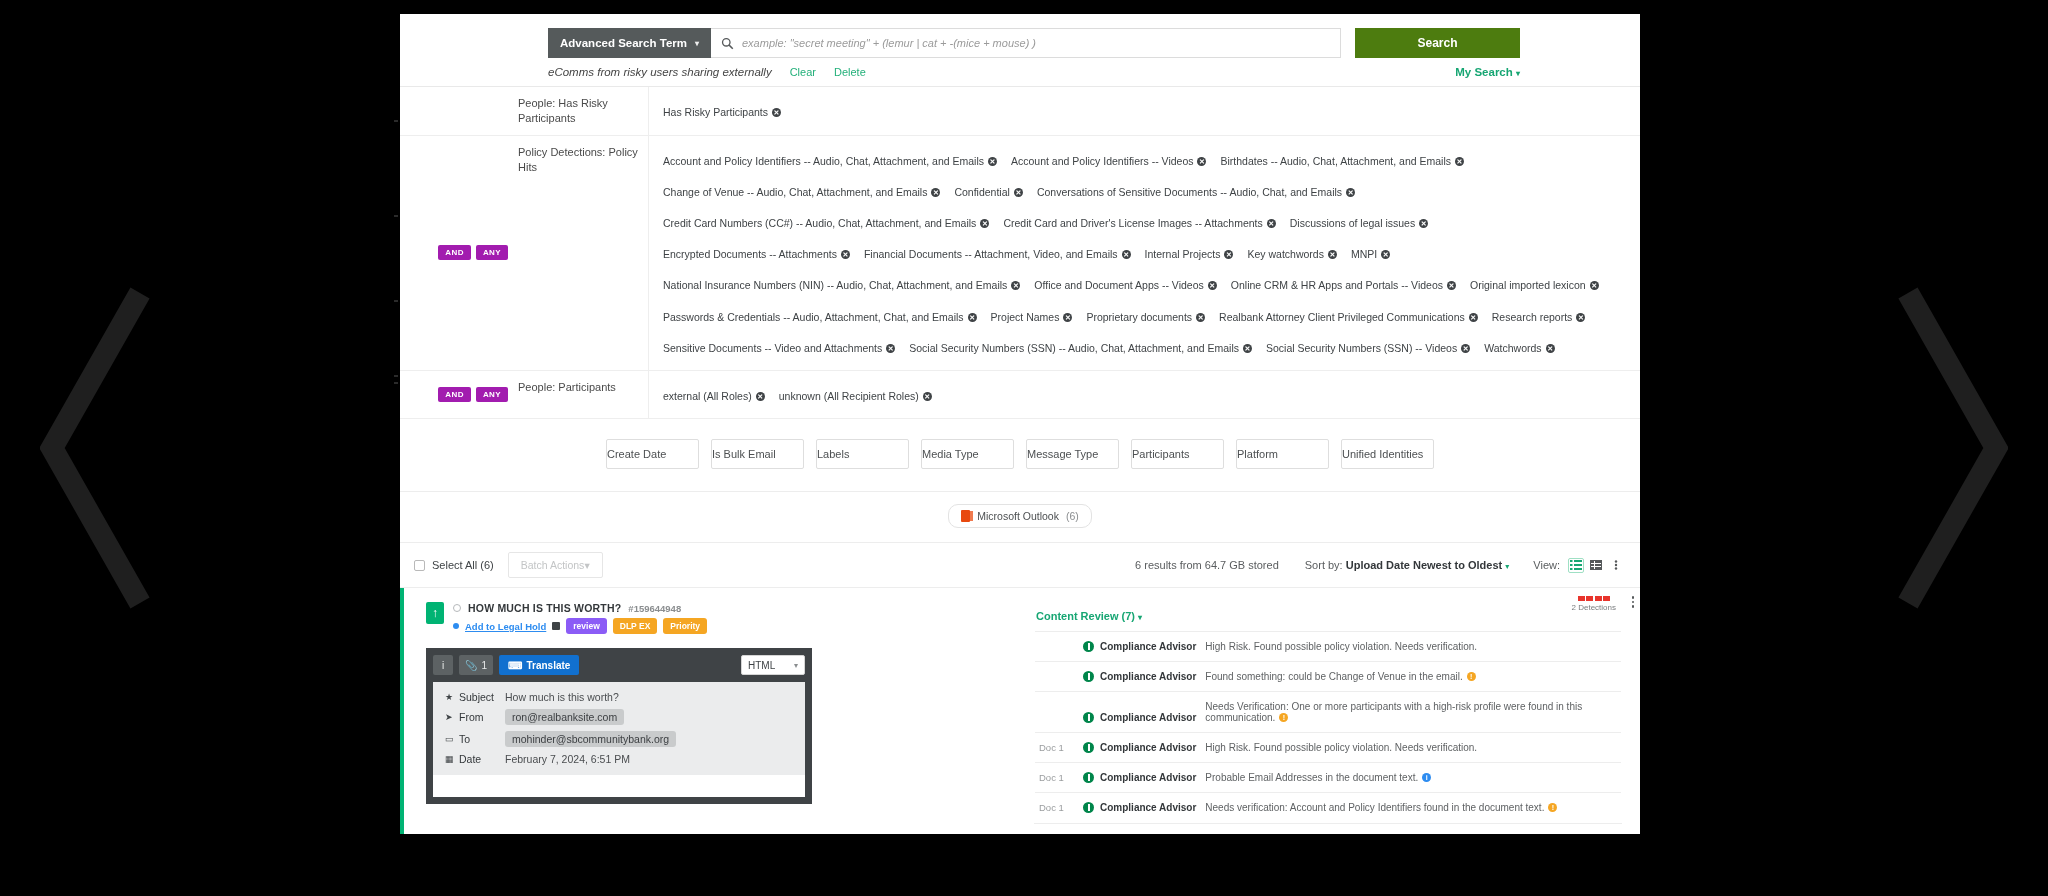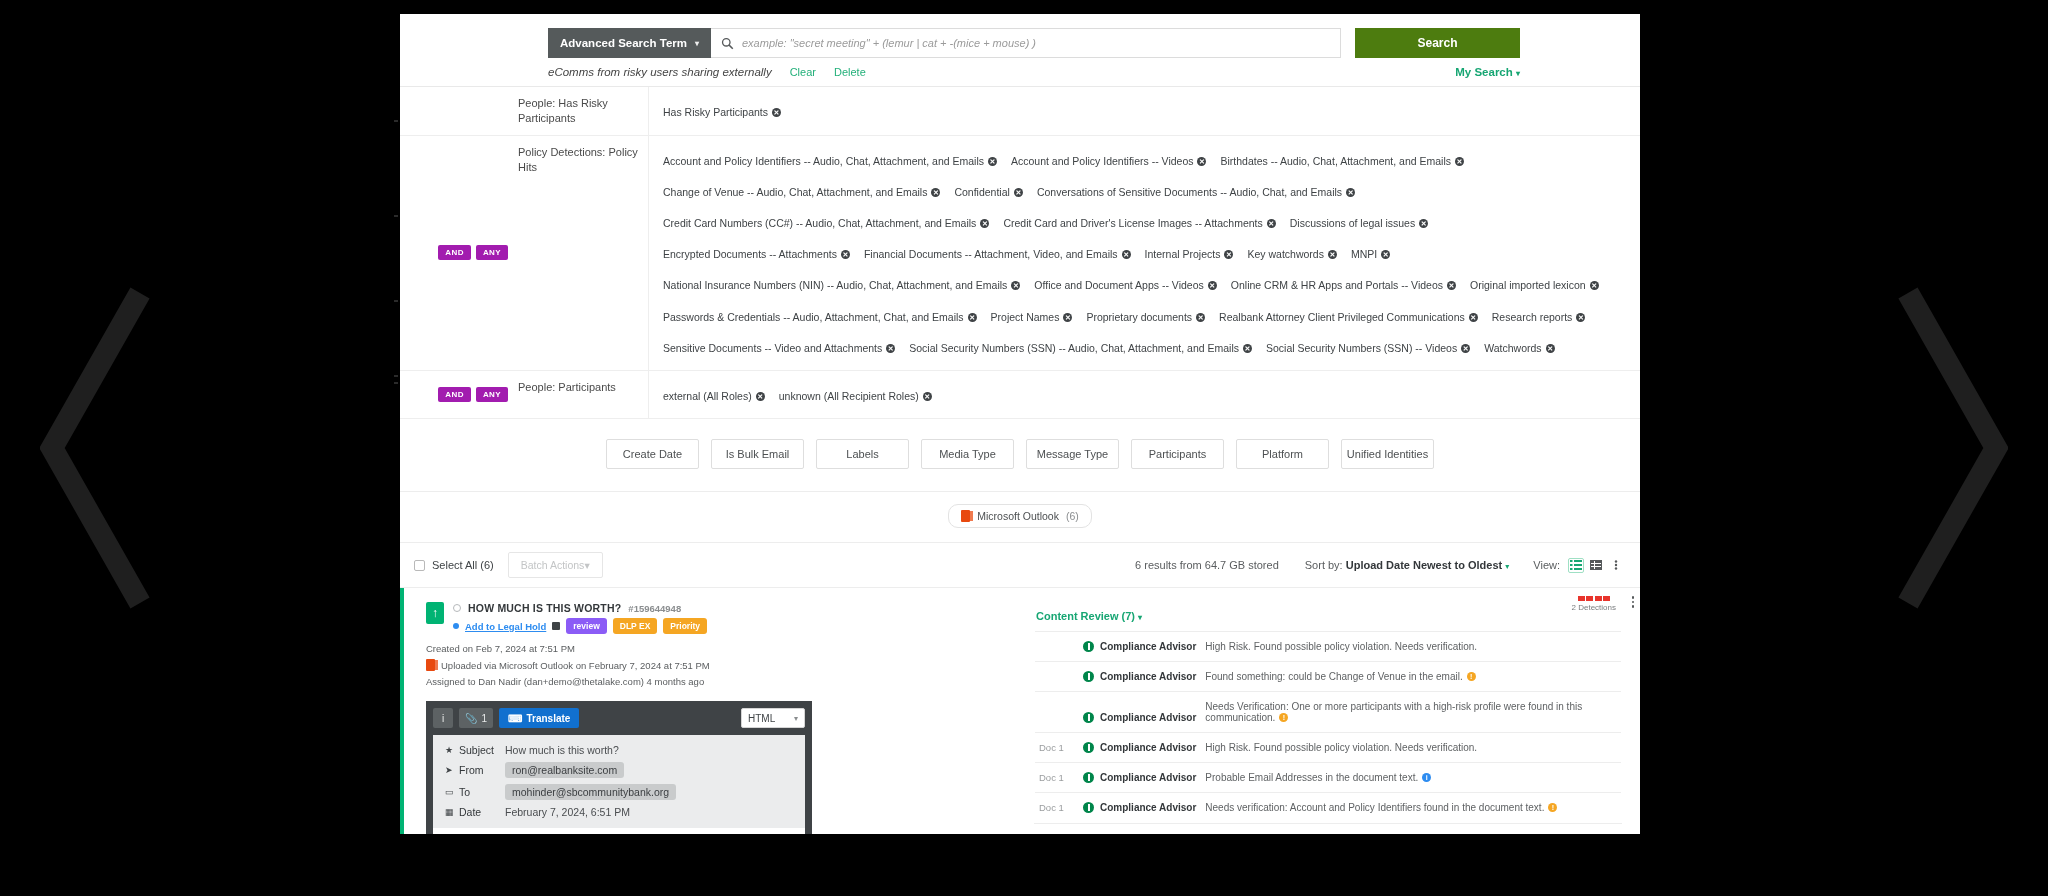--- a/index.html
+++ b/index.html
@@ -66,21 +66,21 @@
   .x {
     display:inline-block; width:9px; height:9px; border-radius:50%;
     background:#3f4346; color:#fff; font-size:7px; line-height:9px; text-align:center;
     margin-left:4px; vertical-align:1px; cursor:pointer; font-weight:bold;
   }
 
   
   .facets { display:flex; gap:12px; justify-content:center; padding:20px 0 22px; border-bottom:1px solid #ededed; }
   .facet {
     border:1px solid #dedede; background:#fff; font-size:11px; color:#4d5052;
-    padding:8px 0; width:93px; text-align:center; cursor:pointer; border-radius:2px;
+    padding:8px 0; width:93px; text-align:left; cursor:pointer; border-radius:2px;
   }
   .srcrow { display:flex; justify-content:center; padding:12px 0 14px; border-bottom:1px solid #ededed; }
   .srcpill {
     border:1px solid #e3e3e3; border-radius:10px; padding:5px 12px; display:flex; align-items:center; gap:7px;
     font-size:10.5px; color:#4d5052; cursor:pointer;
   }
   .outlook-ic {
     width:9px; height:12px; background:#e8490f; border-radius:1px; position:relative; flex:0 0 auto;
   }
   .outlook-ic:after { content:""; position:absolute; right:-3px; top:1px; width:3px; height:10px; background:#f07a4f; }
@@ -358,32 +358,20 @@
             <span class="bluedot"></span>
             <span class="legalhold">Add to Legal Hold</span>
             <span class="noteic"></span>
             <span class="tag review">review</span>
             <span class="tag dlp">DLP EX</span>
             <span class="tag priority">Priority</span>
           </div>
         </div>
       </div>
 
-      <div class="metablock">
-        <div class="meta">
-            <span>Created on Feb 7, 2024 at 7:51 PM</span>
-          </div>
-        <div class="meta">
-          <span class="outlook-ic"></span>
-          <span>Uploaded via Microsoft Outlook on February 7, 2024 at 7:51 PM</span>
-        </div>
-        <div class="meta">
-            <span>Assigned to Dan Nadir (dan+demo@thetalake.com) 4 months ago</span>
-          </div>
-      </div>
 
       <div class="viewer">
         <div class="vtoolbar">
           <span class="vbtn">i</span>
           <span class="vbtn">
             <span>📎</span>
             <span>1</span>
           </span>
           <span class="vbtn translate">
             <span>⌨</span>

